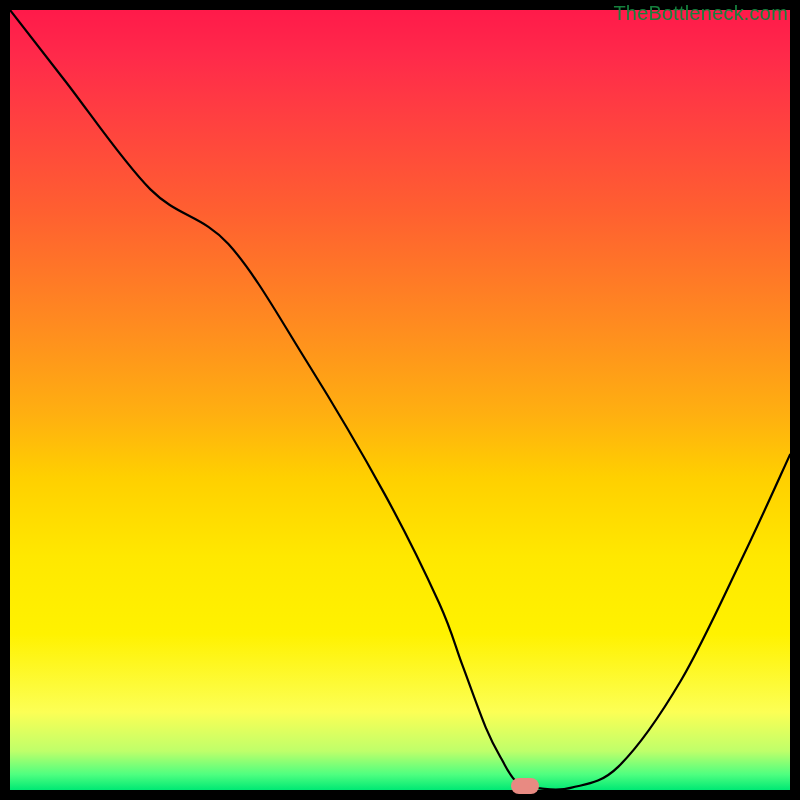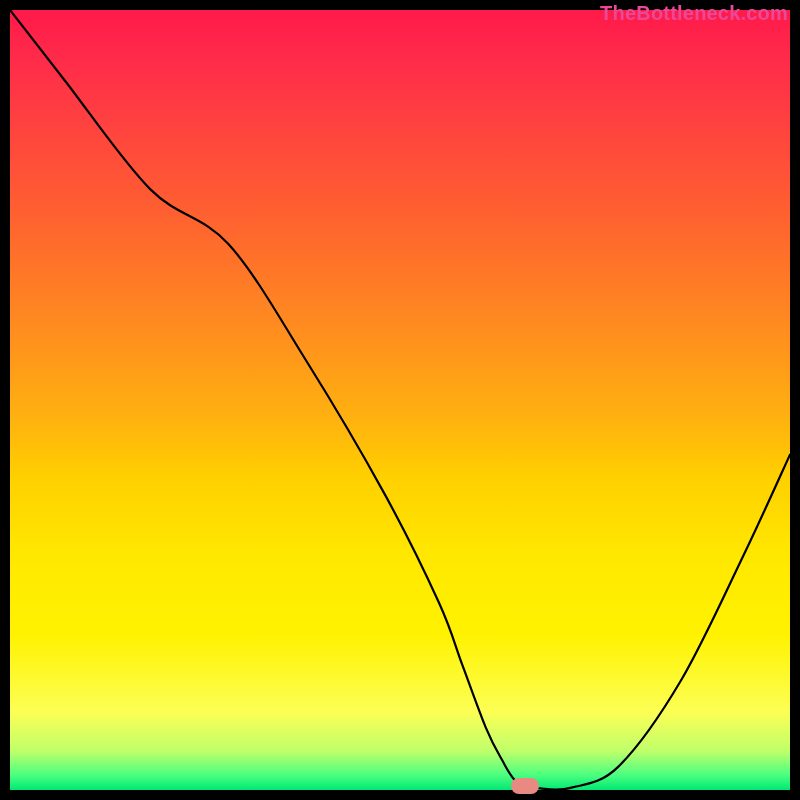--- a/index.html
+++ b/index.html
@@ -62,23 +62,23 @@
     width: 28px;
     height: 16px;
     background: #e88a82;
     border-radius: 8px;
     transform: translate(-50%, -50%);
   }
   .watermark {
     position: absolute;
     top: 2px;
     right: 12px;
-    color: #ec4899;
+    color: #15803d;
     font-size: 20px;
-    font-weight: 700;
+    font-weight: 400;
     letter-spacing: 0.2px;
     z-index: 5;
     text-align: right;
   }
 </style>
 </head>
 <body>
 
 <div class="chart-frame">
   <div class="plot-area">

